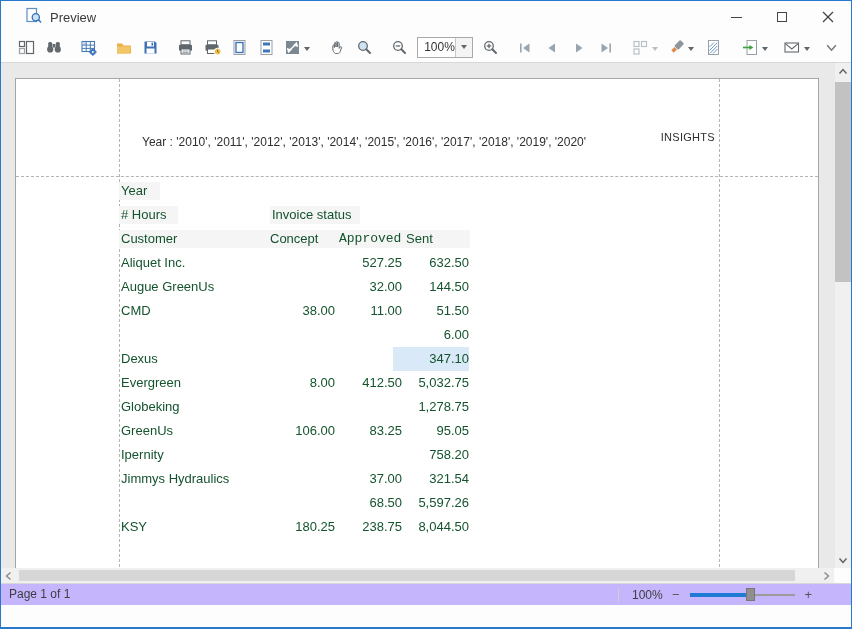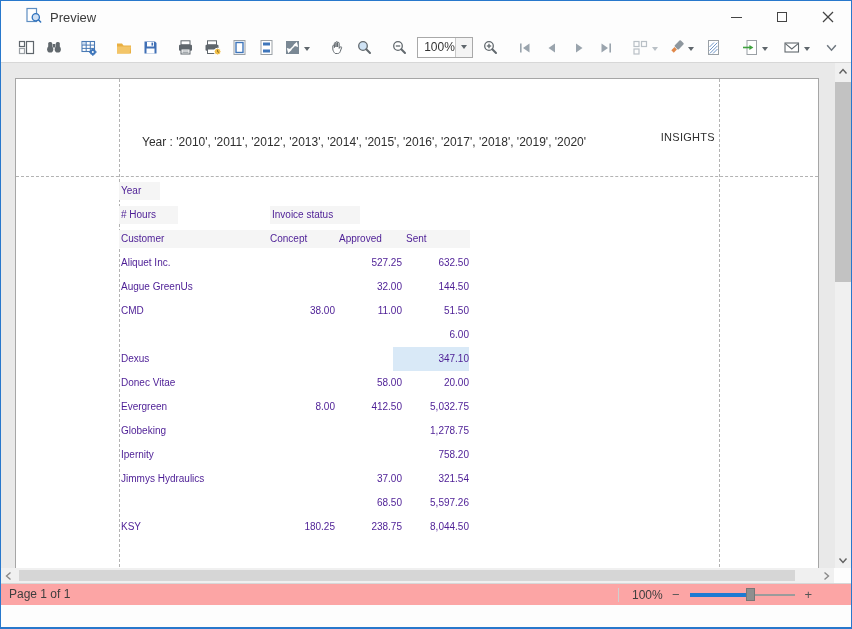--- a/index.html
+++ b/index.html
@@ -34,41 +34,41 @@
   .overflow{margin-left:auto;}
 
   
   .preview{height:505px;background:#e9e9e9;position:relative;overflow:hidden;}
   .page{position:absolute;left:14px;top:15px;width:804px;height:520px;background:#fff;border:1px solid #a6a6a6;}
   .dash-v{position:absolute;top:0;bottom:0;width:0;border-left:1px dashed #b3b3b3;}
   .dash-h{position:absolute;left:0;right:0;height:0;border-top:1px dashed #b3b3b3;}
   .filter-line{position:absolute;left:106px;top:56px;font-size:12px;color:#2f2f2f;white-space:nowrap;margin-left:20px;}
   .brand{position:absolute;right:103px;top:52px;font-size:11px;color:#2f2f2f;letter-spacing:.3px;}
 
-  .ptable{position:absolute;left:103px;top:100px;width:351px;font-size:10px;color:#4c1d95;}
+  .ptable{position:absolute;left:103px;top:100px;width:351px;font-size:13px;color:#14532d;}
   .trow{position:relative;height:24px;line-height:24px;}
   .cell{position:absolute;top:0;height:24px;white-space:nowrap;z-index:1;}
   .cell.customer{left:2px;width:150px;text-align:left;}
   .cell.concept{left:151px;width:65px;text-align:right;}
   .cell.approved{left:225px;width:58px;text-align:right;}
   .cell.sent{left:274px;width:76px;text-align:right;}
   .hbg{position:absolute;top:3px;height:18px;background:#f5f5f5;z-index:0;}
   .hl{background:#d9e9f7;}
   .hdr-label{position:absolute;top:0;height:24px;z-index:1;white-space:nowrap;}
 
   
   .vscroll{position:absolute;top:0;right:0;bottom:0;width:16px;background:#f0f0f0;}
   .vscroll .arrow{position:absolute;left:0;width:16px;height:17px;display:flex;align-items:center;justify-content:center;}
   .vthumb{position:absolute;left:0;top:19px;width:16px;height:200px;background:#c2c2c2;}
   .hscroll{height:15px;background:#f0f0f0;position:relative;margin-right:17px;}
   .hscroll .arrow{position:absolute;top:0;width:16px;height:15px;display:flex;align-items:center;justify-content:center;}
   .hthumb{position:absolute;top:2px;left:18px;width:776px;height:11px;background:#d6d6d6;}
 
   
-  .statusbar{height:22px;background:#fca5a5;border-top:1px solid #d7d7d7;position:relative;font-size:12px;color:#3e3e3e;}
+  .statusbar{height:22px;background:#c4b5fd;border-top:1px solid #d7d7d7;position:relative;font-size:12px;color:#3e3e3e;}
   .page-info{position:absolute;left:8px;top:3px;}
   .zoom-group{position:absolute;left:617px;top:0;height:21px;display:flex;align-items:center;}
   .zg-sep{width:1px;height:14px;background:#cfcfcf;margin-right:13px;}
   .zg-label{width:34px;text-align:left;}
   .zg-minus,.zg-plus{font-size:13px;color:#555;padding:0 6px;}
   .slider{position:relative;width:105px;height:13px;margin:0 4px;}
   .slider .blue{position:absolute;left:0;top:5px;width:56px;height:4px;background:#1e7ad2;}
   .slider .gray{position:absolute;left:65px;right:0;top:6px;height:2px;background:#9b9b9b;}
   .slider .thumb{position:absolute;left:56px;top:0;width:9px;height:13px;background:#8f8f8f;border:1px solid #777;}
 </style>
@@ -341,21 +341,21 @@
           <span class="hbg" style="left:0;width:59px;"></span>
           <span class="hbg" style="left:151px;width:90px;"></span>
           <span class="hdr-label" style="left:2px;"># Hours</span>
           <span class="hdr-label" style="left:153px;">Invoice status</span>
         </div>
 
         <div class="trow">
           <span class="hbg" style="left:0;width:351px;"></span>
           <span class="hdr-label" style="left:2px;">Customer</span>
           <span class="hdr-label" style="left:151px;">Concept</span>
-          <span class="hdr-label" style="left:220px;">Approved</span>
+          <span class="hdr-label" style="left:220px;font-family:Liberation Mono, monospace;">Approved</span>
           <span class="hdr-label" style="left:287px;">Sent</span>
         </div>
 
         <div>
             <div class="trow">
               <div class="cell customer">Aliquet Inc.</div>
               <div class="cell concept"></div>
               <div class="cell approved">527.25</div>
               <div class="cell sent">632.50</div>
             </div>
@@ -376,36 +376,36 @@
               <div class="cell approved"></div>
               <div class="cell sent">6.00</div>
             </div>
             <div class="trow">
               <div class="cell customer">Dexus</div>
               <div class="cell concept"></div>
               <div class="cell approved"></div>
               <div class="cell sent hl">347.10</div>
             </div>
             <div class="trow">
-              <div class="cell customer">Donec Vitae</div>
-              <div class="cell concept"></div>
-              <div class="cell approved">58.00</div>
-              <div class="cell sent">20.00</div>
-            </div>
-            <div class="trow">
               <div class="cell customer">Evergreen</div>
               <div class="cell concept">8.00</div>
               <div class="cell approved">412.50</div>
               <div class="cell sent">5,032.75</div>
             </div>
             <div class="trow">
               <div class="cell customer">Globeking</div>
               <div class="cell concept"></div>
               <div class="cell approved"></div>
               <div class="cell sent">1,278.75</div>
+            </div>
+            <div class="trow">
+              <div class="cell customer">GreenUs</div>
+              <div class="cell concept">106.00</div>
+              <div class="cell approved">83.25</div>
+              <div class="cell sent">95.05</div>
             </div>
             <div class="trow">
               <div class="cell customer">Ipernity</div>
               <div class="cell concept"></div>
               <div class="cell approved"></div>
               <div class="cell sent">758.20</div>
             </div>
             <div class="trow">
               <div class="cell customer">Jimmys Hydraulics</div>
               <div class="cell concept"></div>

